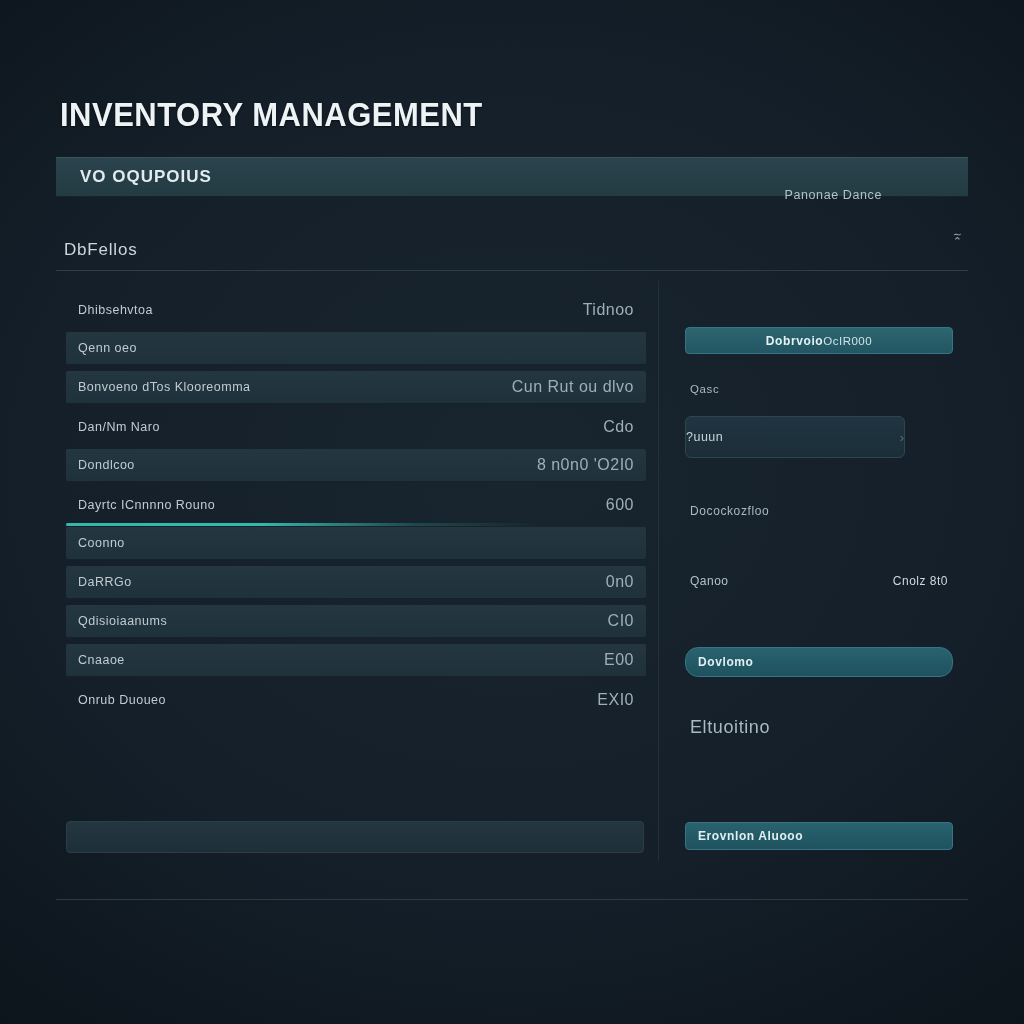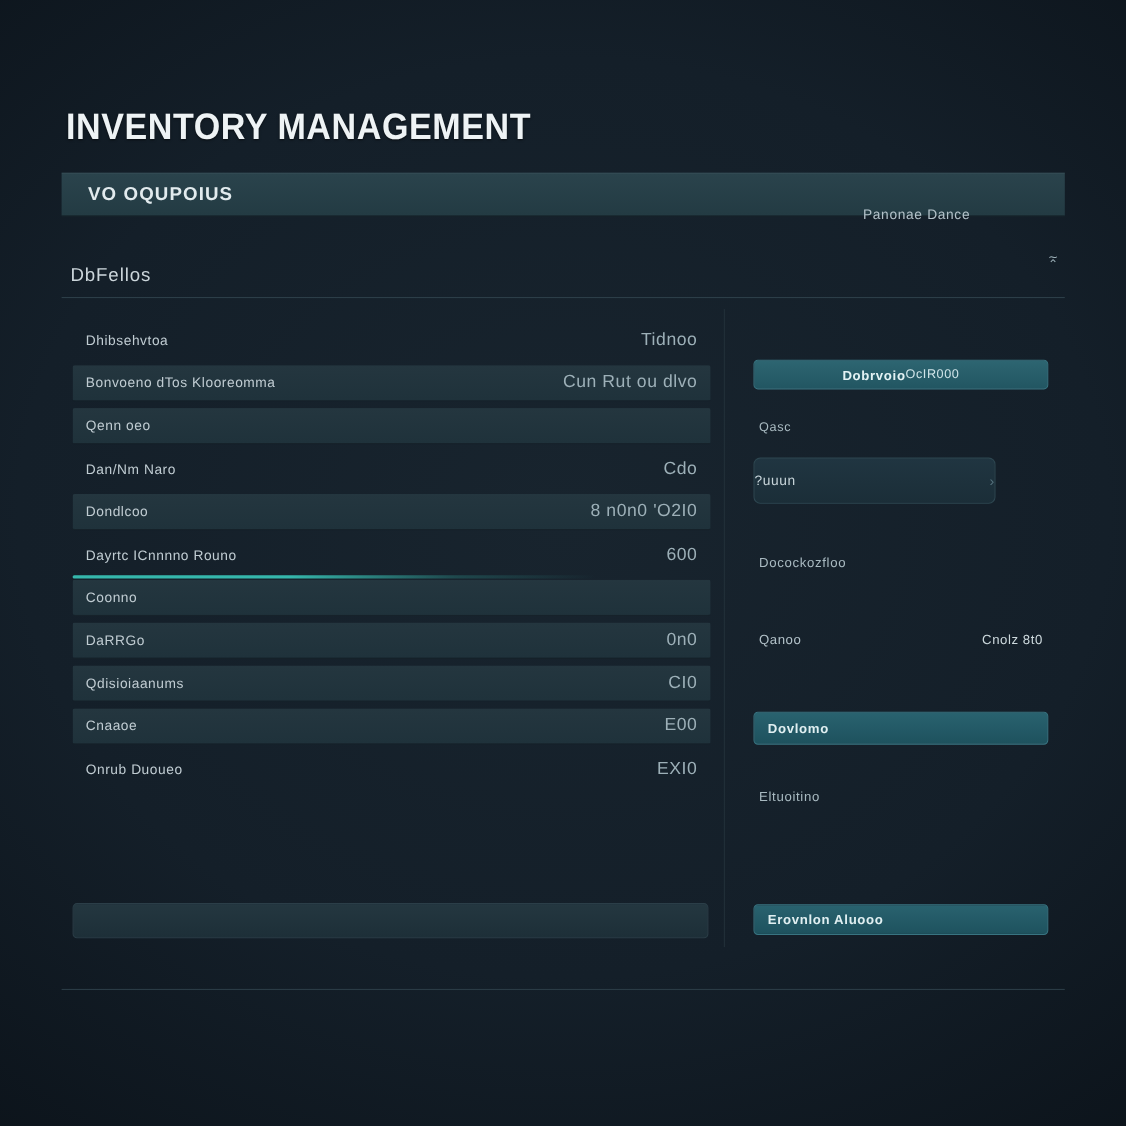--- a/index.html
+++ b/index.html
@@ -93,22 +93,22 @@
   .kv-row .k { font-size: 12px; color: #b3c2c9; letter-spacing: 0.5px; }
   .kv-row .v { font-size: 12px; color: #cdd9dd; letter-spacing: 0.5px; }
   .teal-btn {
     position: absolute; width: 268px; height: 30px; border-radius: 4px; cursor: pointer;
     background: linear-gradient(180deg, #29626f 0%, #1e525e 100%);
     border: 1px solid #387481;
     display: flex; align-items: center; padding: 0 12px;
     font-size: 12px; font-weight: bold; color: #e0eff1; letter-spacing: 0.6px;
     font-family: "Liberation Sans", sans-serif;
   }
-  .btn1 { top: 320px; }
-  .ri-label3 { position: absolute; top: 390px; left: 5px; font-size: 12px; }
+  .btn1 { top: 320px; border-radius: 13px; }
+  .ri-label3 { position: absolute; top: 390px; left: 5px; font-size: 18px; }
   .btn2 { top: 495px; height: 28px; }
 </style>
 </head>
 <body>
 
 <div class="page-title">INVENTORY MANAGEMENT</div>
 
 <div class="header-bar">
   <span class="header-title">VO OQUPOIUS</span>
   <span class="header-right">Panonae Dance</span>
@@ -124,26 +124,26 @@
 
 <div class="content-panel">
   <div class="v-divider"></div>
 
   <div class="left-col">
     <div class="t-row">
       <span class="lbl">Dhibsehvtoa</span>
       <span class="val">Tidnoo</span>
     </div>
     <div class="t-row hl">
+      <span class="lbl">Qenn oeo</span>
+      <span class="val"></span>
+    </div>
+    <div class="t-row hl">
       <span class="lbl">Bonvoeno dTos Klooreomma</span>
       <span class="val">Cun Rut ou dlvo</span>
-    </div>
-    <div class="t-row hl">
-      <span class="lbl">Qenn oeo</span>
-      <span class="val"></span>
     </div>
     <div class="t-row">
       <span class="lbl">Dan/Nm Naro</span>
       <span class="val">Cdo</span>
     </div>
     <div class="t-row hl">
       <span class="lbl">Dondlcoo</span>
       <span class="val">8 n0n0 'O2I0</span>
     </div>
     <div class="t-row active">

